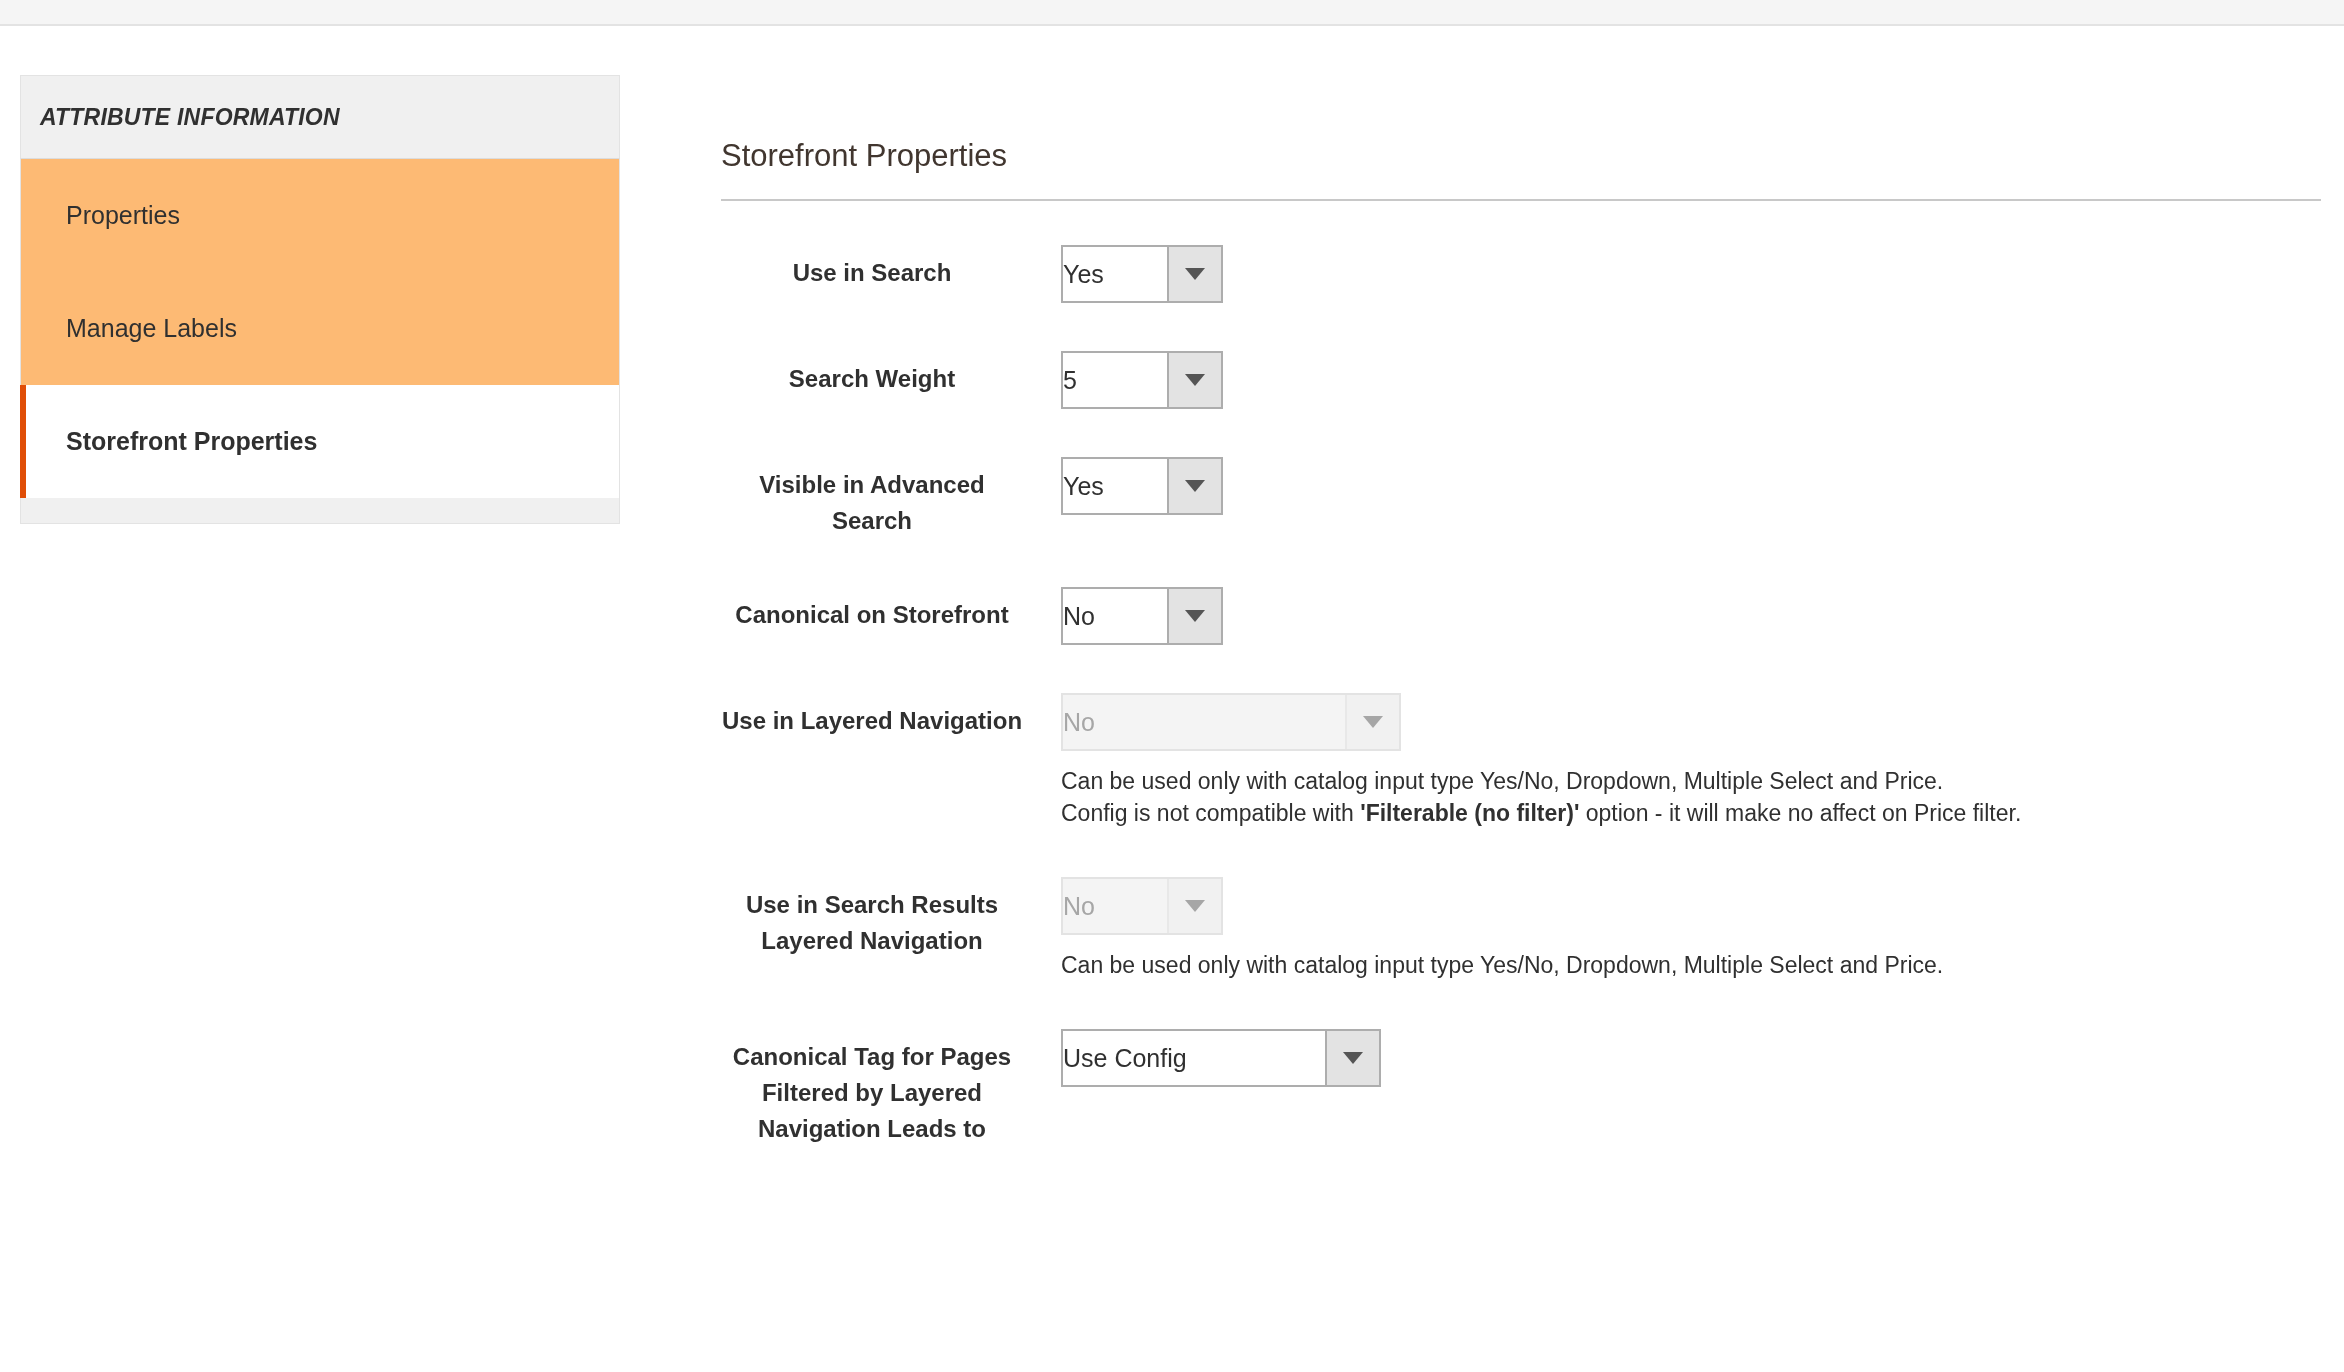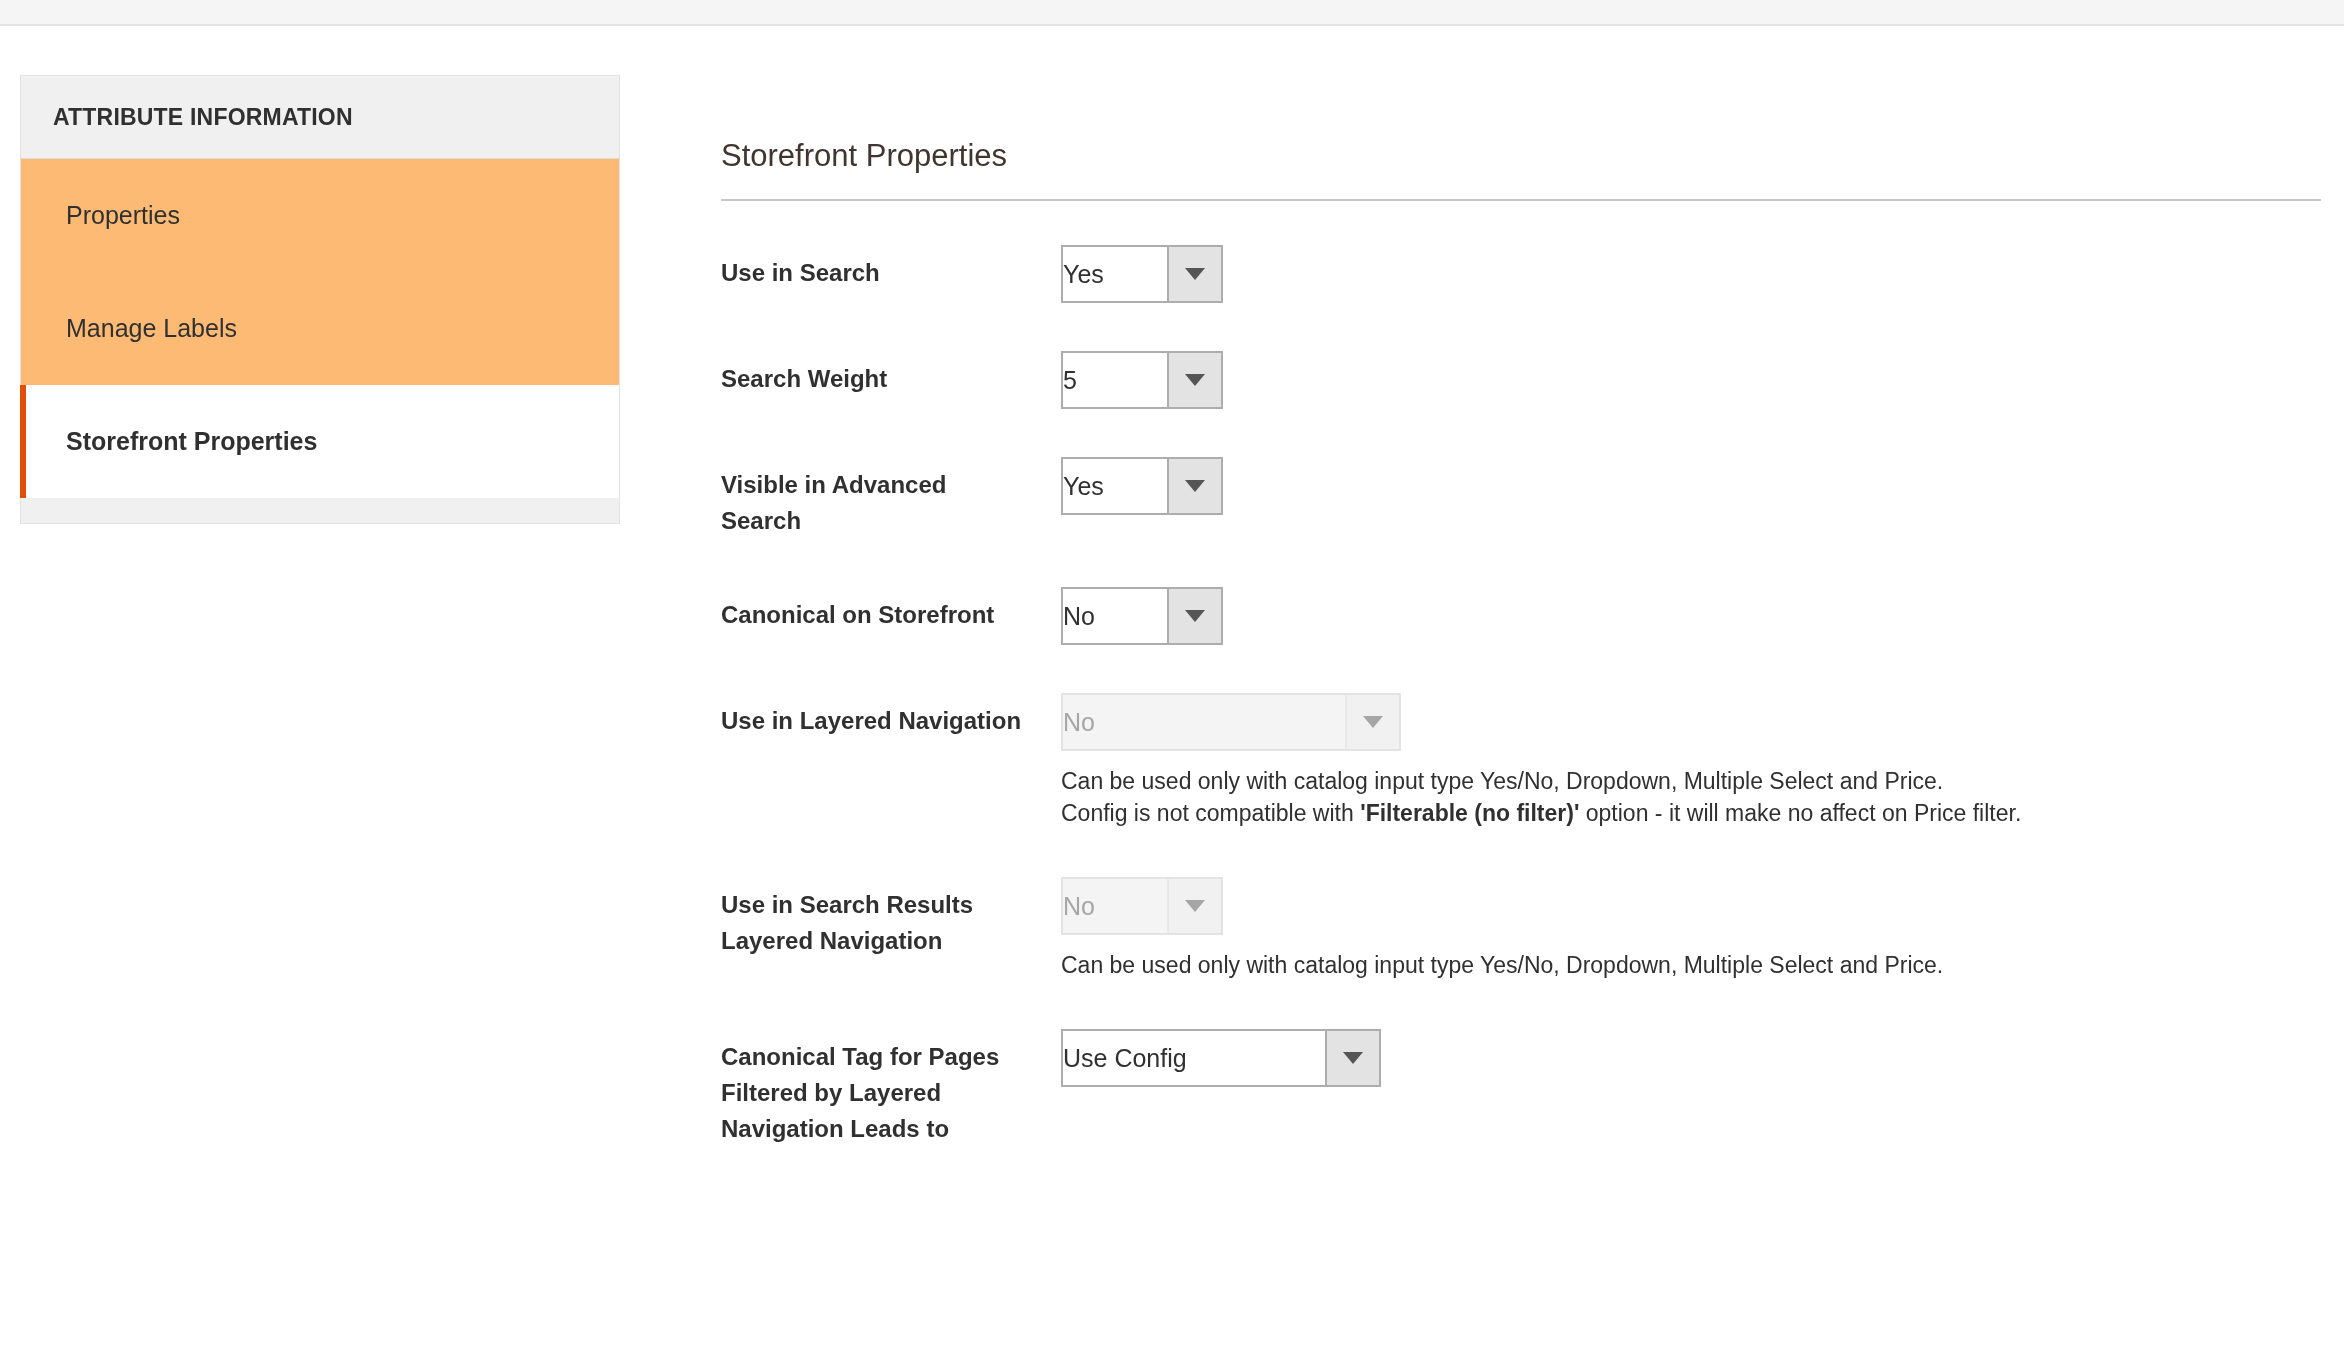--- a/index.html
+++ b/index.html
@@ -45,21 +45,22 @@
     width: 600px;
   }
   .sidebar-header {
     background: #f0f0f0;
     border: 1px solid #e3e3e3;
     border-bottom: 1px solid #dcdcdc;
     box-sizing: border-box;
     height: 84px;
     display: flex;
     align-items: center;
-    padding-left: 32px;
+    padding-left: 19px;
+    font-style: italic;
   }
   .sidebar-header-title {
     font-size: 23px;
     font-weight: bold;
     letter-spacing: 0.2px;
     color: #303030;
     text-transform: uppercase;
   }
   .sidebar-items {
     background: #fdba74;
@@ -116,21 +117,21 @@
 
   
   .field {
     display: flex;
     align-items: flex-start;
     margin-bottom: 48px;
   }
   .field-label {
     width: 340px;
     flex: 0 0 340px;
-    text-align: left;
+    text-align: center;
     padding-right: 38px;
     box-sizing: border-box;
     font-size: 24px;
     font-weight: bold;
     color: #303030;
     line-height: 36px;
     padding-top: 10px;
   }
   .field-control {
     flex: 1 1 auto;

